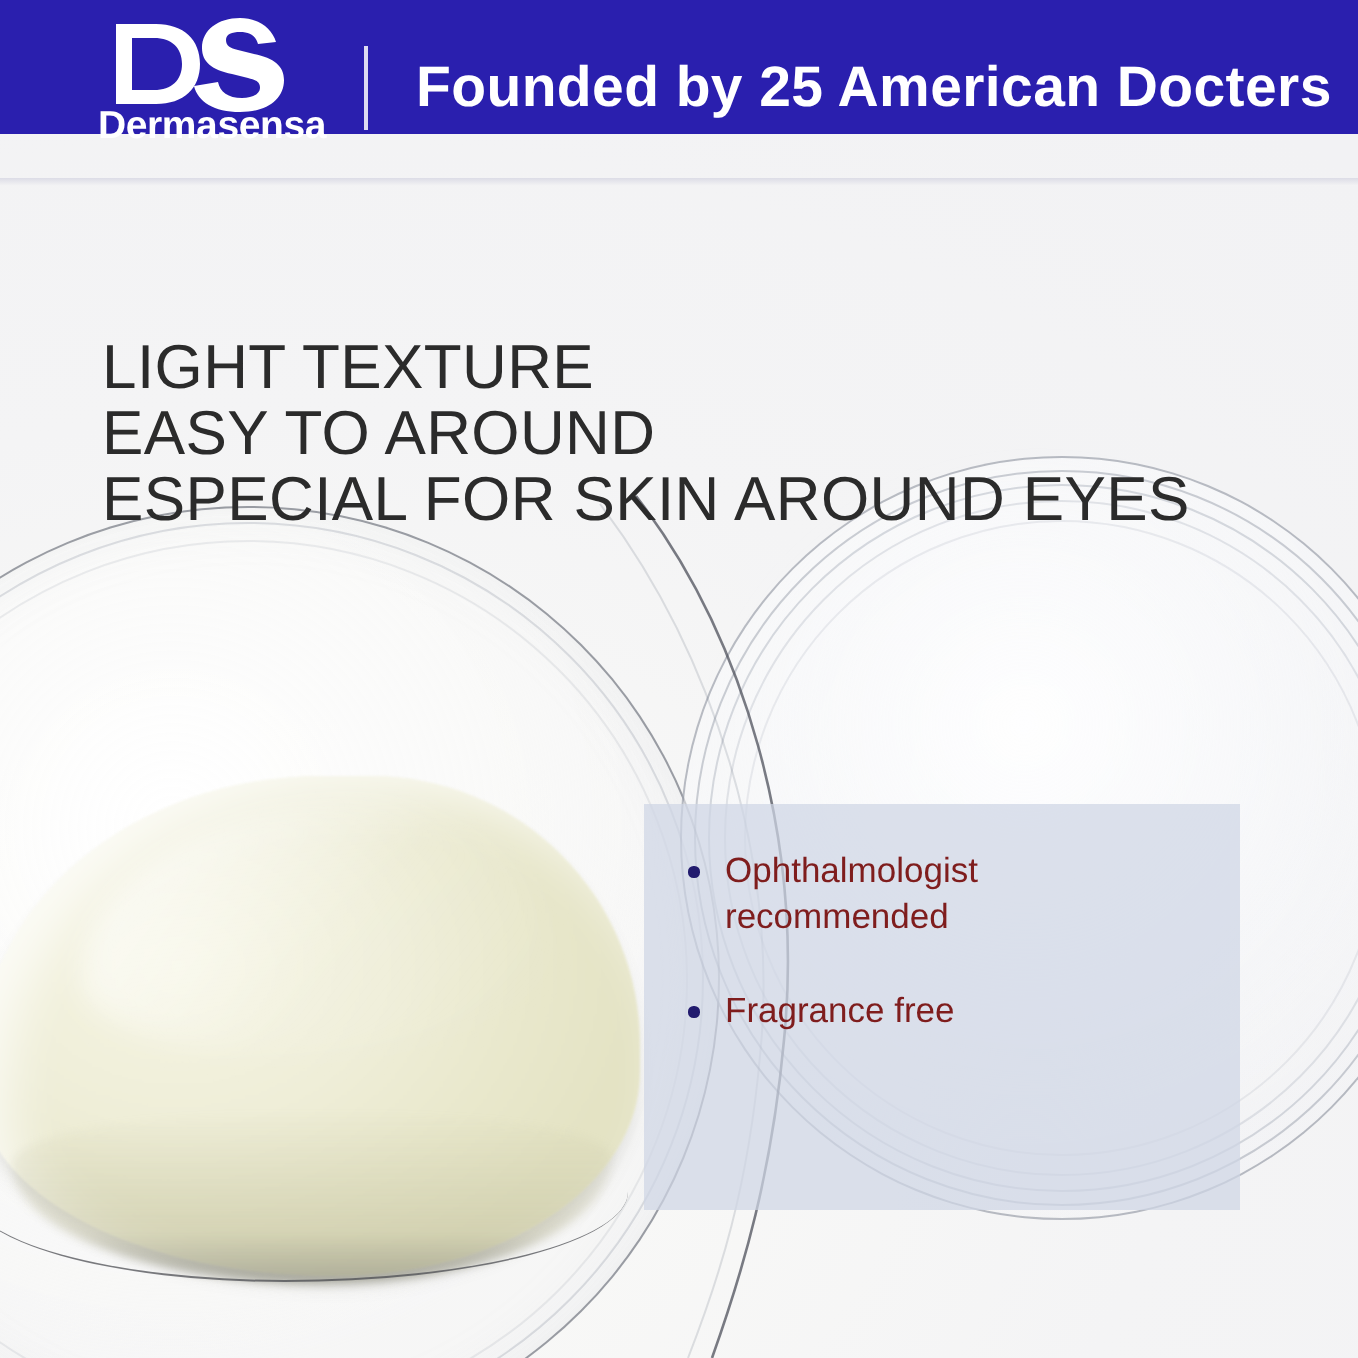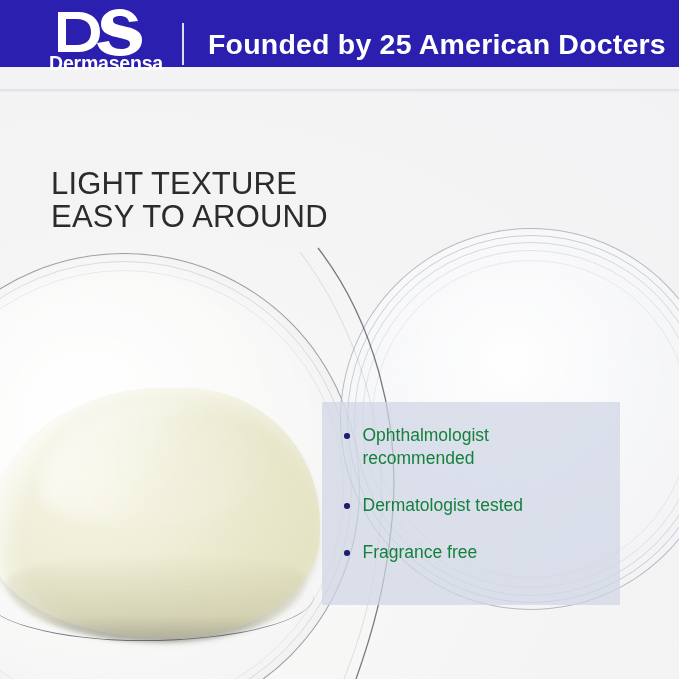--- a/index.html
+++ b/index.html
@@ -249,21 +249,21 @@
   .bullet-dot {
     flex: 0 0 auto;
     width: 5.5px; height: 5.5px;
     border-radius: 50%;
     background: #221b6e;
     margin: 9px 13px 0 0;
   }
   .bullet-text {
     font-size: 17.5px;
     line-height: 23px;
-    color: #15803d;
+    color: #7f1d1d;
     font-weight: 400;
     max-width: 200px;
   }
 </style>
 </head>
 <body>
 
 <div id="canvas">
 
   <div class="bg-base"></div>
@@ -290,31 +290,28 @@
   </svg>
 
   <div class="bullets-panel"></div>
   <div class="bullets-list">
     <div class="bullet-row">
       <span class="bullet-dot"></span>
       <span class="bullet-text">Ophthalmologist recommended</span>
     </div>
     <div class="bullet-row">
       <span class="bullet-dot"></span>
-      <span class="bullet-text">Dermatologist tested</span>
-    </div>
-    <div class="bullet-row">
-      <span class="bullet-dot"></span>
       <span class="bullet-text">Fragrance free</span>
     </div>
   </div>
 
   <div class="headline">
     <div class="headline-line">LIGHT TEXTURE</div>
     <div class="headline-line">EASY TO AROUND</div>
+    <div class="headline-line">ESPECIAL FOR SKIN AROUND EYES</div>
   </div>
 
   <div class="banner-underline"></div>
   <div class="banner">
 
     <div class="logo-block">
       <svg class="logo-mark" viewBox="0 0 104 48">
 
         <path d="M 6 4 L 6 44 L 26 44 C 40 44, 48 36, 48 24 C 48 12, 40 4, 26 4 Z
                  M 14 11 L 25 11 C 34 11, 39 16, 39 24 C 39 32, 34 37, 25 37 L 14 37 Z" fill="#ffffff" fill-rule="evenodd"></path>

